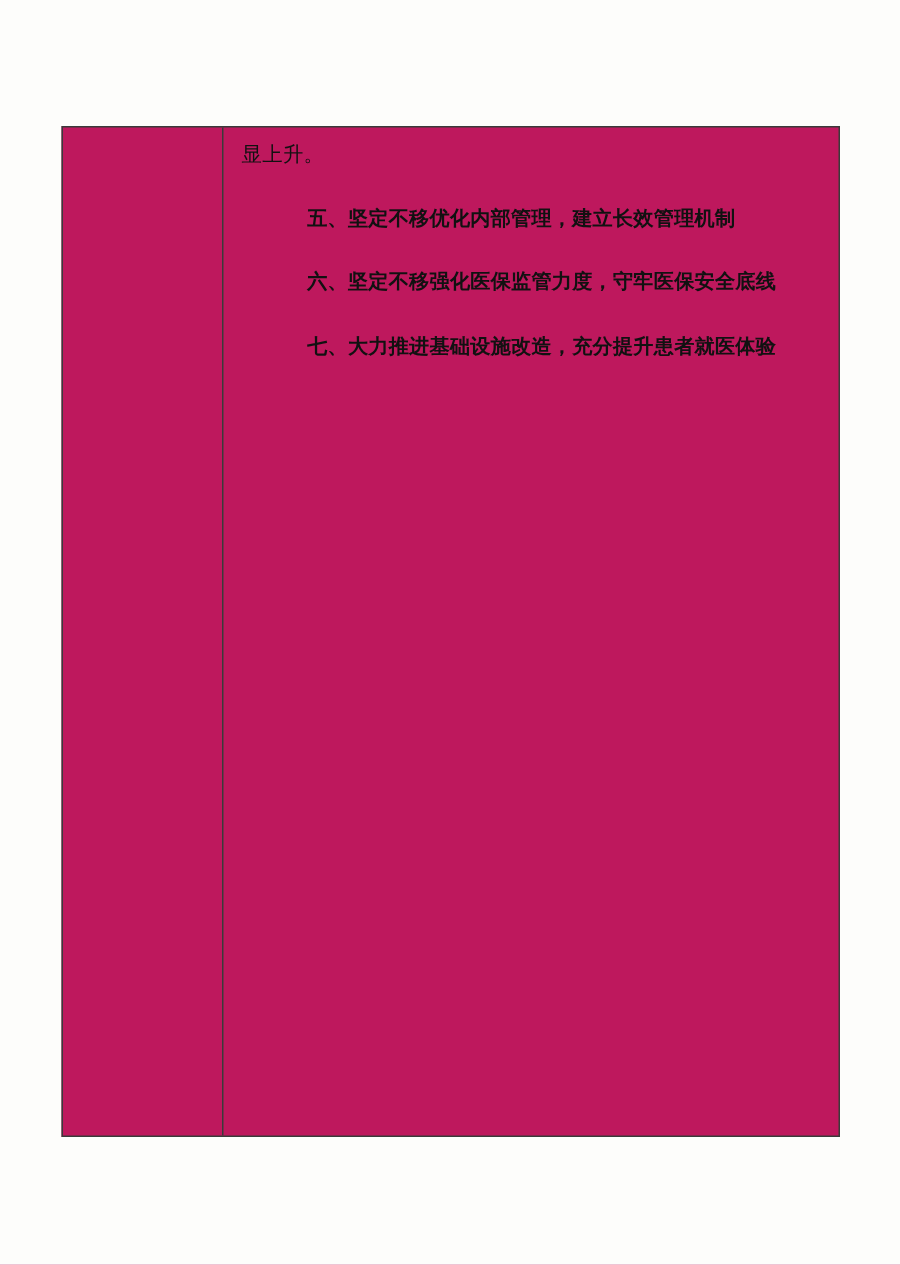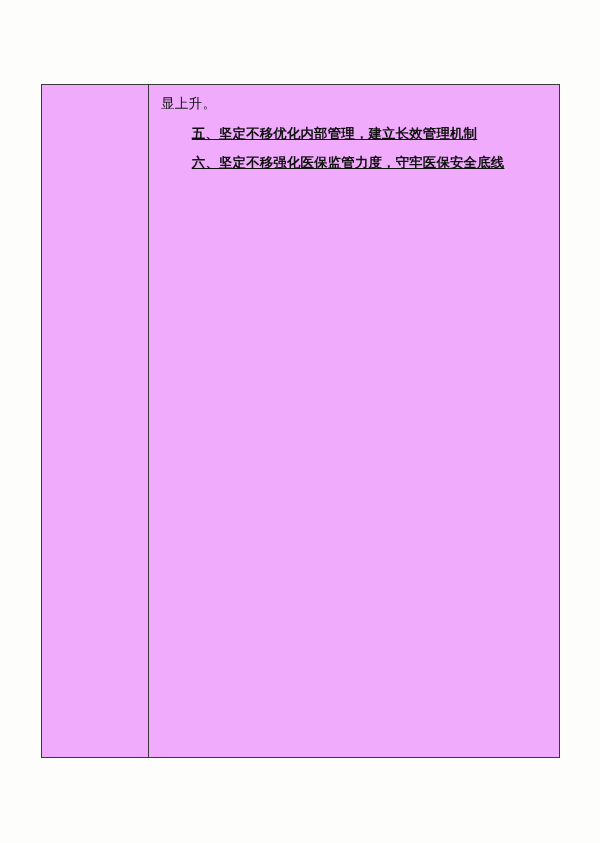--- a/index.html
+++ b/index.html
@@ -22,21 +22,21 @@
   
   .doc-table {
     position: absolute;
     left: 41px;
     top: 84px;
     width: 519px;
     height: 674px;
     border: 1px solid #3a3a3a;
     box-sizing: border-box;
     display: flex;
-    background: #f0abfc;
+    background: #be185d;
   }
   .col-left {
     width: 107px;
     border-right: 1px solid #3a3a3a;
     box-sizing: border-box;
   }
   .col-main {
     flex: 1;
     box-sizing: border-box;
     padding: 6px 14px 6px 12px;
@@ -52,28 +52,27 @@
   }
   .para {
     margin: 0;
     text-indent: 2em;
   }
   .para-cont {
     margin: 0;
     text-indent: 0;
   }
   .heading {
-    margin: 4px;
+    margin: 17px;
     text-indent: 2em;
     font-weight: bold;
     font-family: "DejaVu Sans", "Liberation Sans", sans-serif;
     font-size: 13.4px;
     line-height: 25.6px;
     letter-spacing: 0.2px;
-    text-decoration: underline;
   }
 </style>
 </head>
 <body>
 
 <div class="page">
 
   <div class="doc-table">
 
     <div class="col-left">
@@ -83,19 +82,20 @@
     <div class="col-main body-text">
 
       <p class="para-cont">显上升。</p>
 
       <p class="heading">五、坚定不移优化内部管理，建立长效管理机制</p>
 
 
       <p class="heading">六、坚定不移强化医保监管力度，守牢医保安全底线</p>
 
 
+      <p class="heading">七、大力推进基础设施改造，充分提升患者就医体验</p>
 
 
     </div>
 
   </div>
 
 </div>
 
 </body></html>

